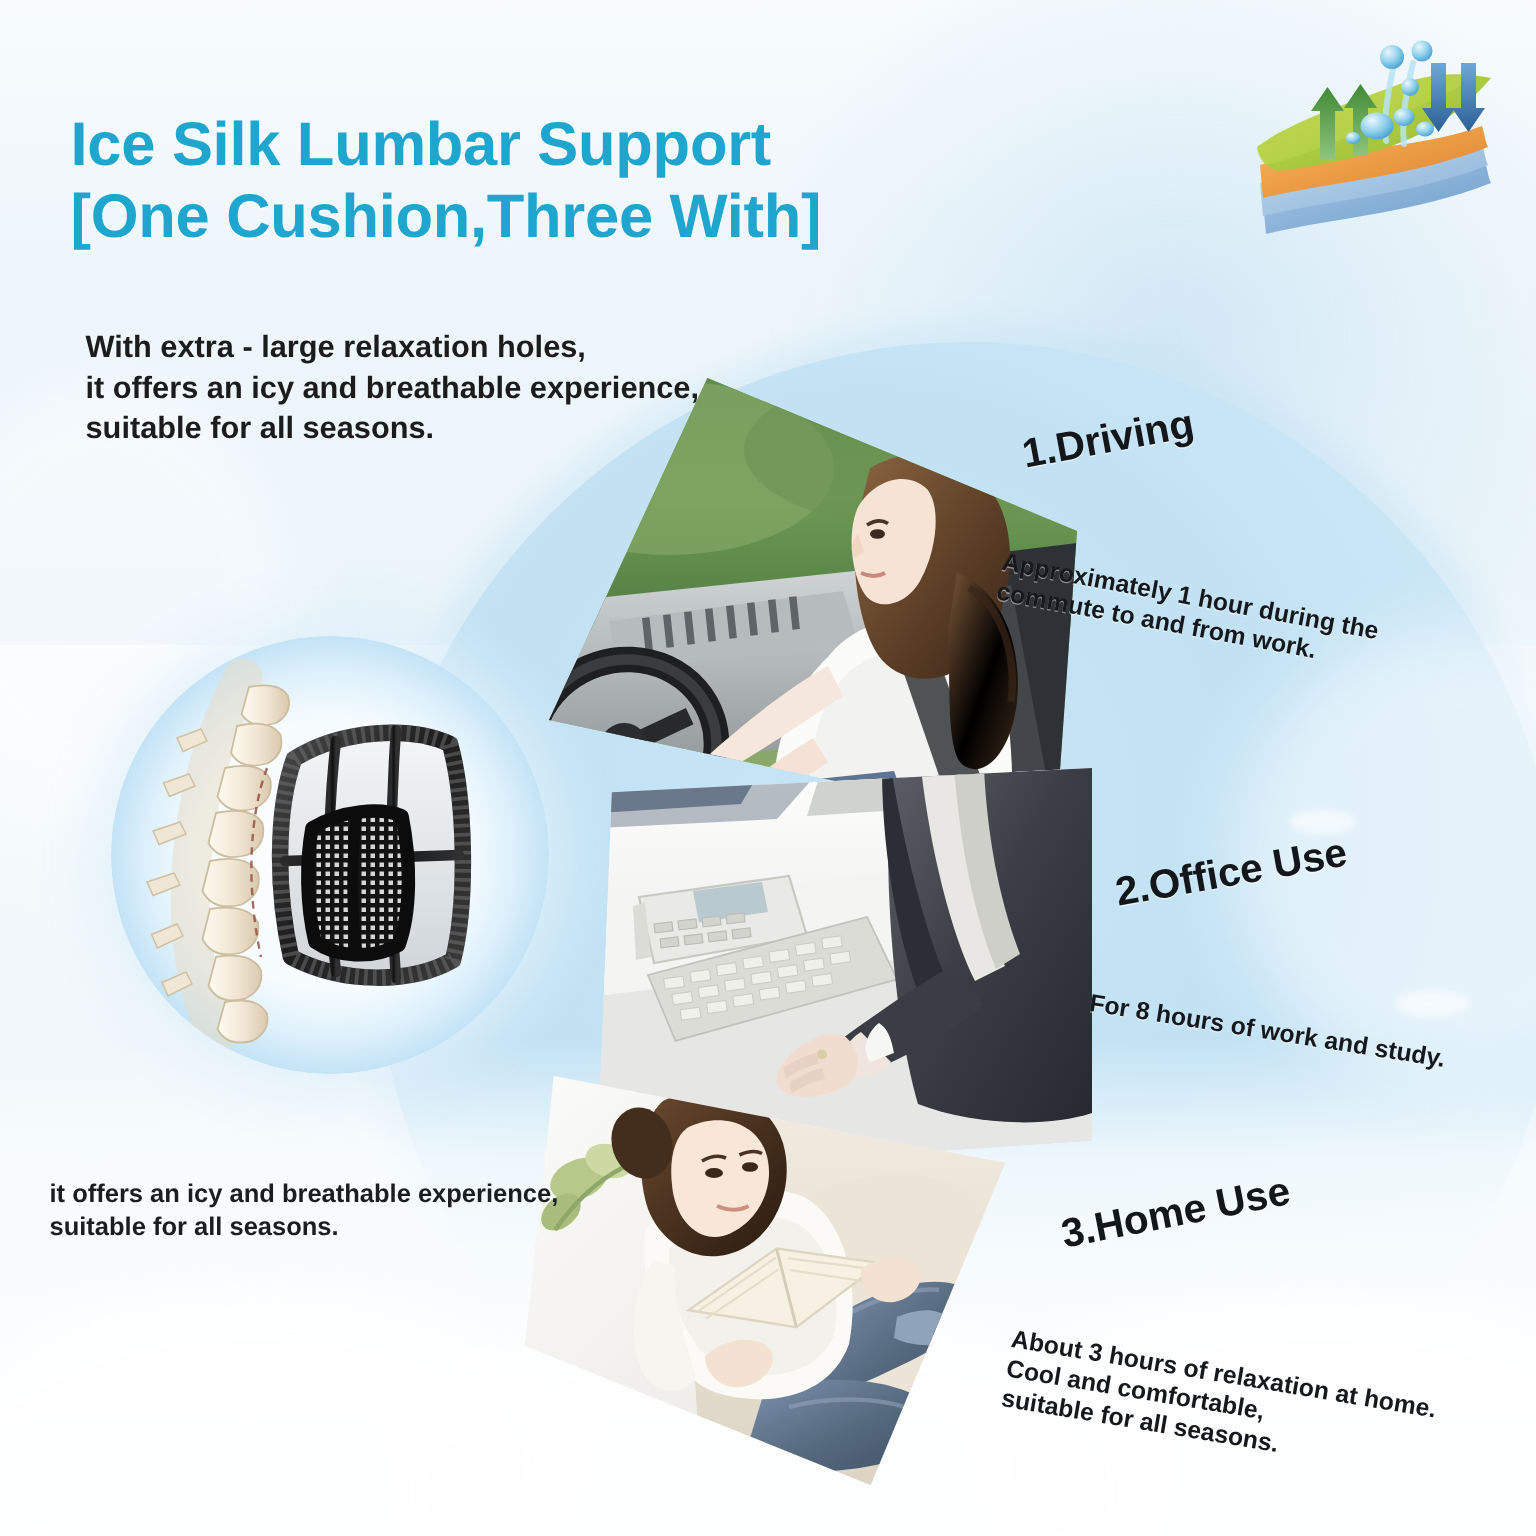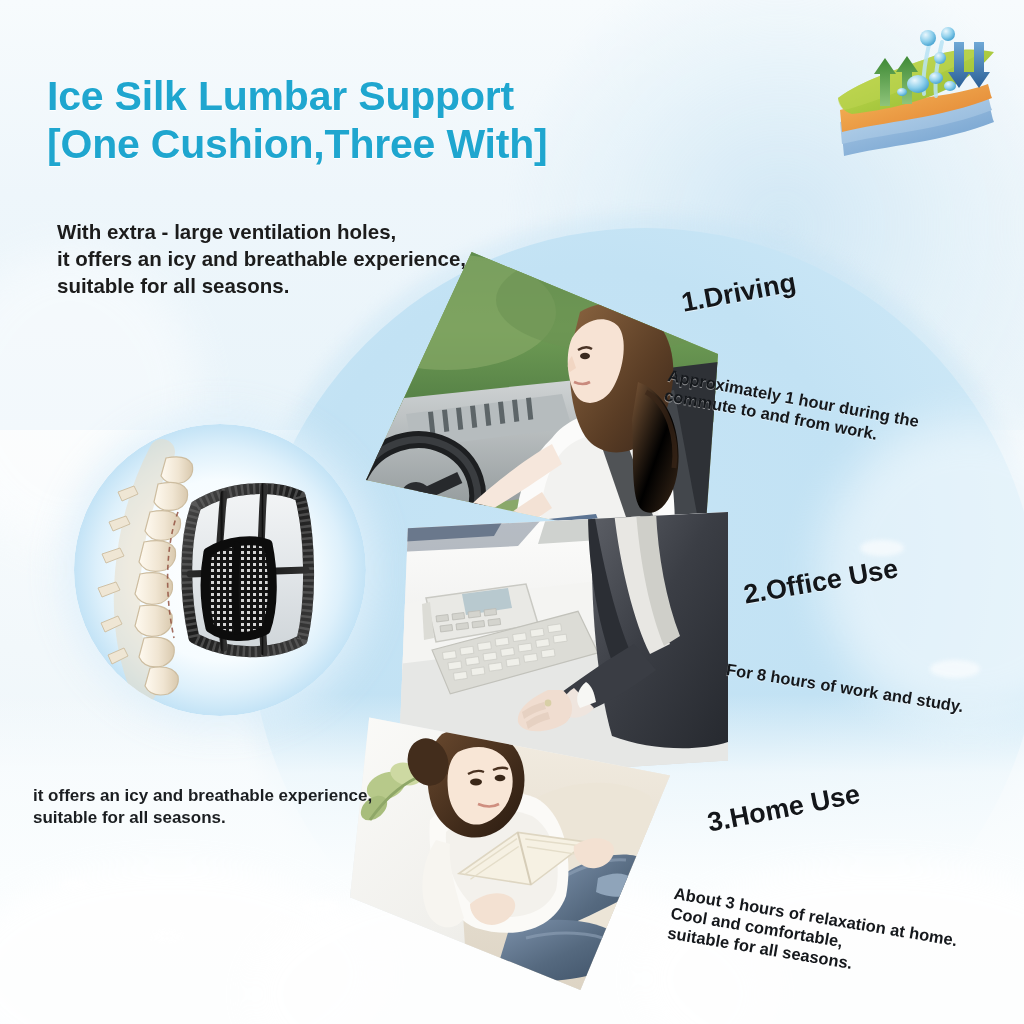--- a/index.html
+++ b/index.html
@@ -147,21 +147,21 @@
   <div class="ice-speck" style="left:300px;top:900px;width:40px;height:12px;"></div>
   <div class="ice-speck" style="left:860px;top:540px;width:44px;height:16px;opacity:.6;"></div>
   <div class="ice-speck" style="left:930px;top:660px;width:50px;height:18px;opacity:.6;"></div>
 
   <div class="title">
     <span class="l1">Ice Silk Lumbar Support</span>
     <span class="l2">[One Cushion,Three With]</span>
   </div>
 
   <div class="lede">
-    <span>With extra - large ventilation holes,</span>
+    <span>With extra - large relaxation holes,</span>
     <span>it offers an icy and breathable experience,</span>
     <span>suitable for all seasons.</span>
   </div>
 
   <div class="fabric-icon">
     <svg viewBox="0 0 180 150" width="180" height="150">
       <defs>
         <linearGradient id="gGreen" x1="0" y1="0" x2="1" y2="1">
           <stop offset="0%" stop-color="#cfe05a"></stop>
           <stop offset="55%" stop-color="#a9c93f"></stop>

